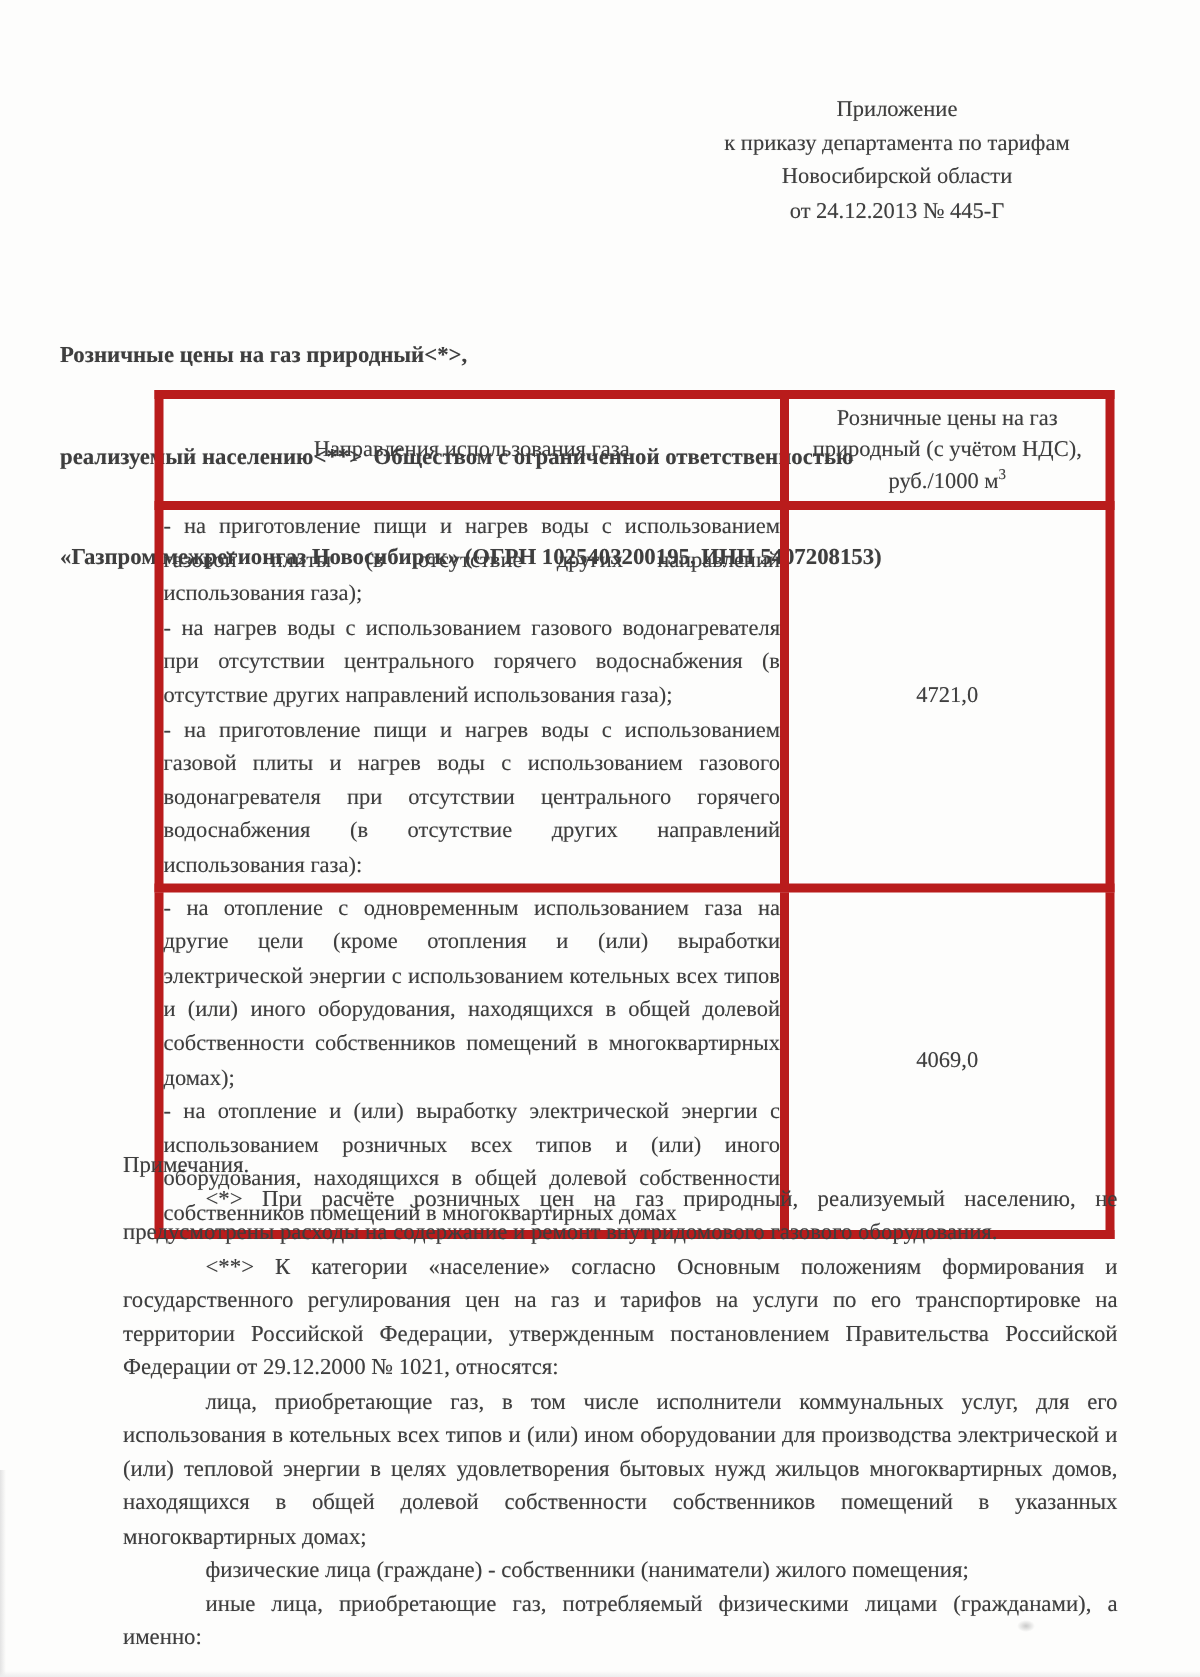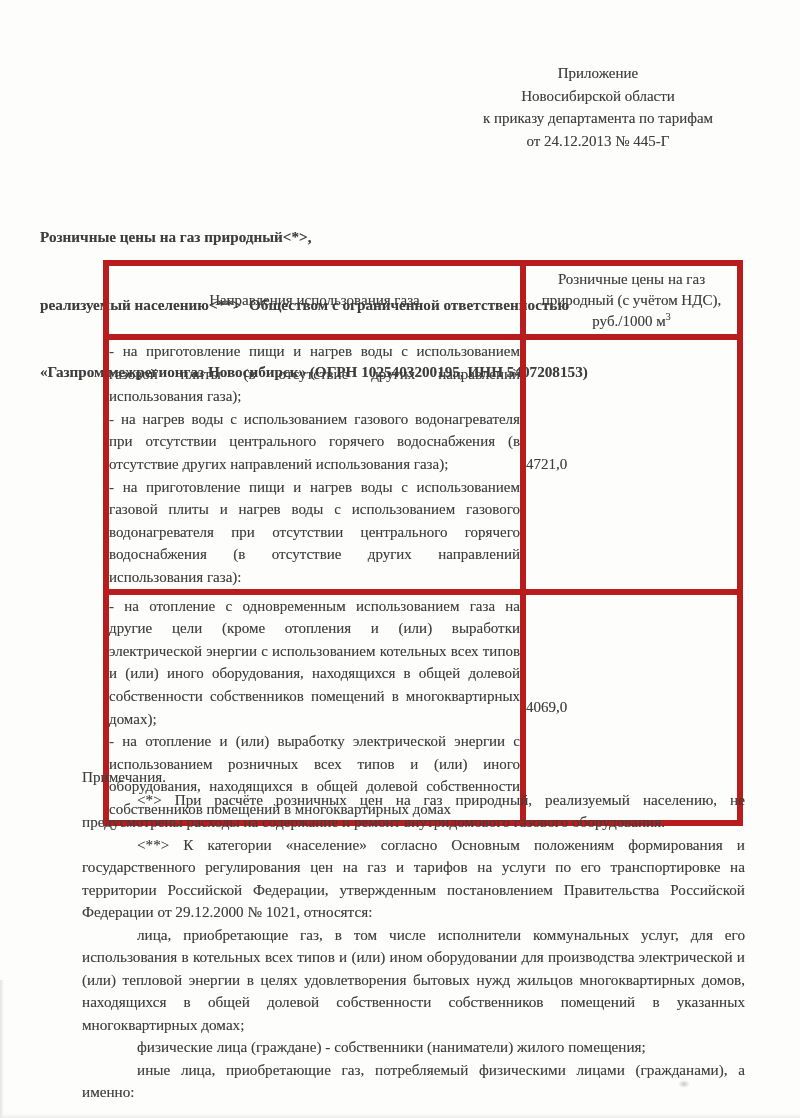--- a/index.html
+++ b/index.html
@@ -65,42 +65,42 @@
     line-height: 21px;
     padding: 2px 10px;
   }
   sup.unit-sup { font-size: 10px; line-height: 0; }
   .dir-cell { padding: 3px 7px 5px 8px; vertical-align: top; }
   .dir-cell p {
     margin: 0;
     text-align: justify;
     line-height: 22.6px;
   }
-  .price-cell { }
+  .price-cell { text-align: center; }
 
   .notes {
     position: absolute; left: 82px; top: 766px; width: 663px;
     font-size: 15.2px; line-height: 22.5px;
   }
   .notes-heading { font-weight: 400; }
   .notes p.note {
     margin: 0;
     text-align: justify;
     text-indent: 55px;
   }
 </style>
 </head>
 <body>
 
 <div class="sheet">
 
   <div class="appendix">
     <div>Приложение</div>
+    <div>к приказу департамента по тарифам</div>
     <div>Новосибирской области</div>
-    <div>к приказу департамента по тарифам</div>
     <div>от 24.12.2013 № 445-Г</div>
   </div>
 
   <div class="doc-title">
     <div>Розничные цены на газ природный&lt;*&gt;,</div>
     <div>реализуемый населению&lt;**&gt;  Обществом с ограниченной ответственностью</div>
     <div>«Газпром межрегионгаз Новосибирск» (ОГРН 1025403200195, ИНН 5407208153)</div>
   </div>
 
   <table class="price-table">

